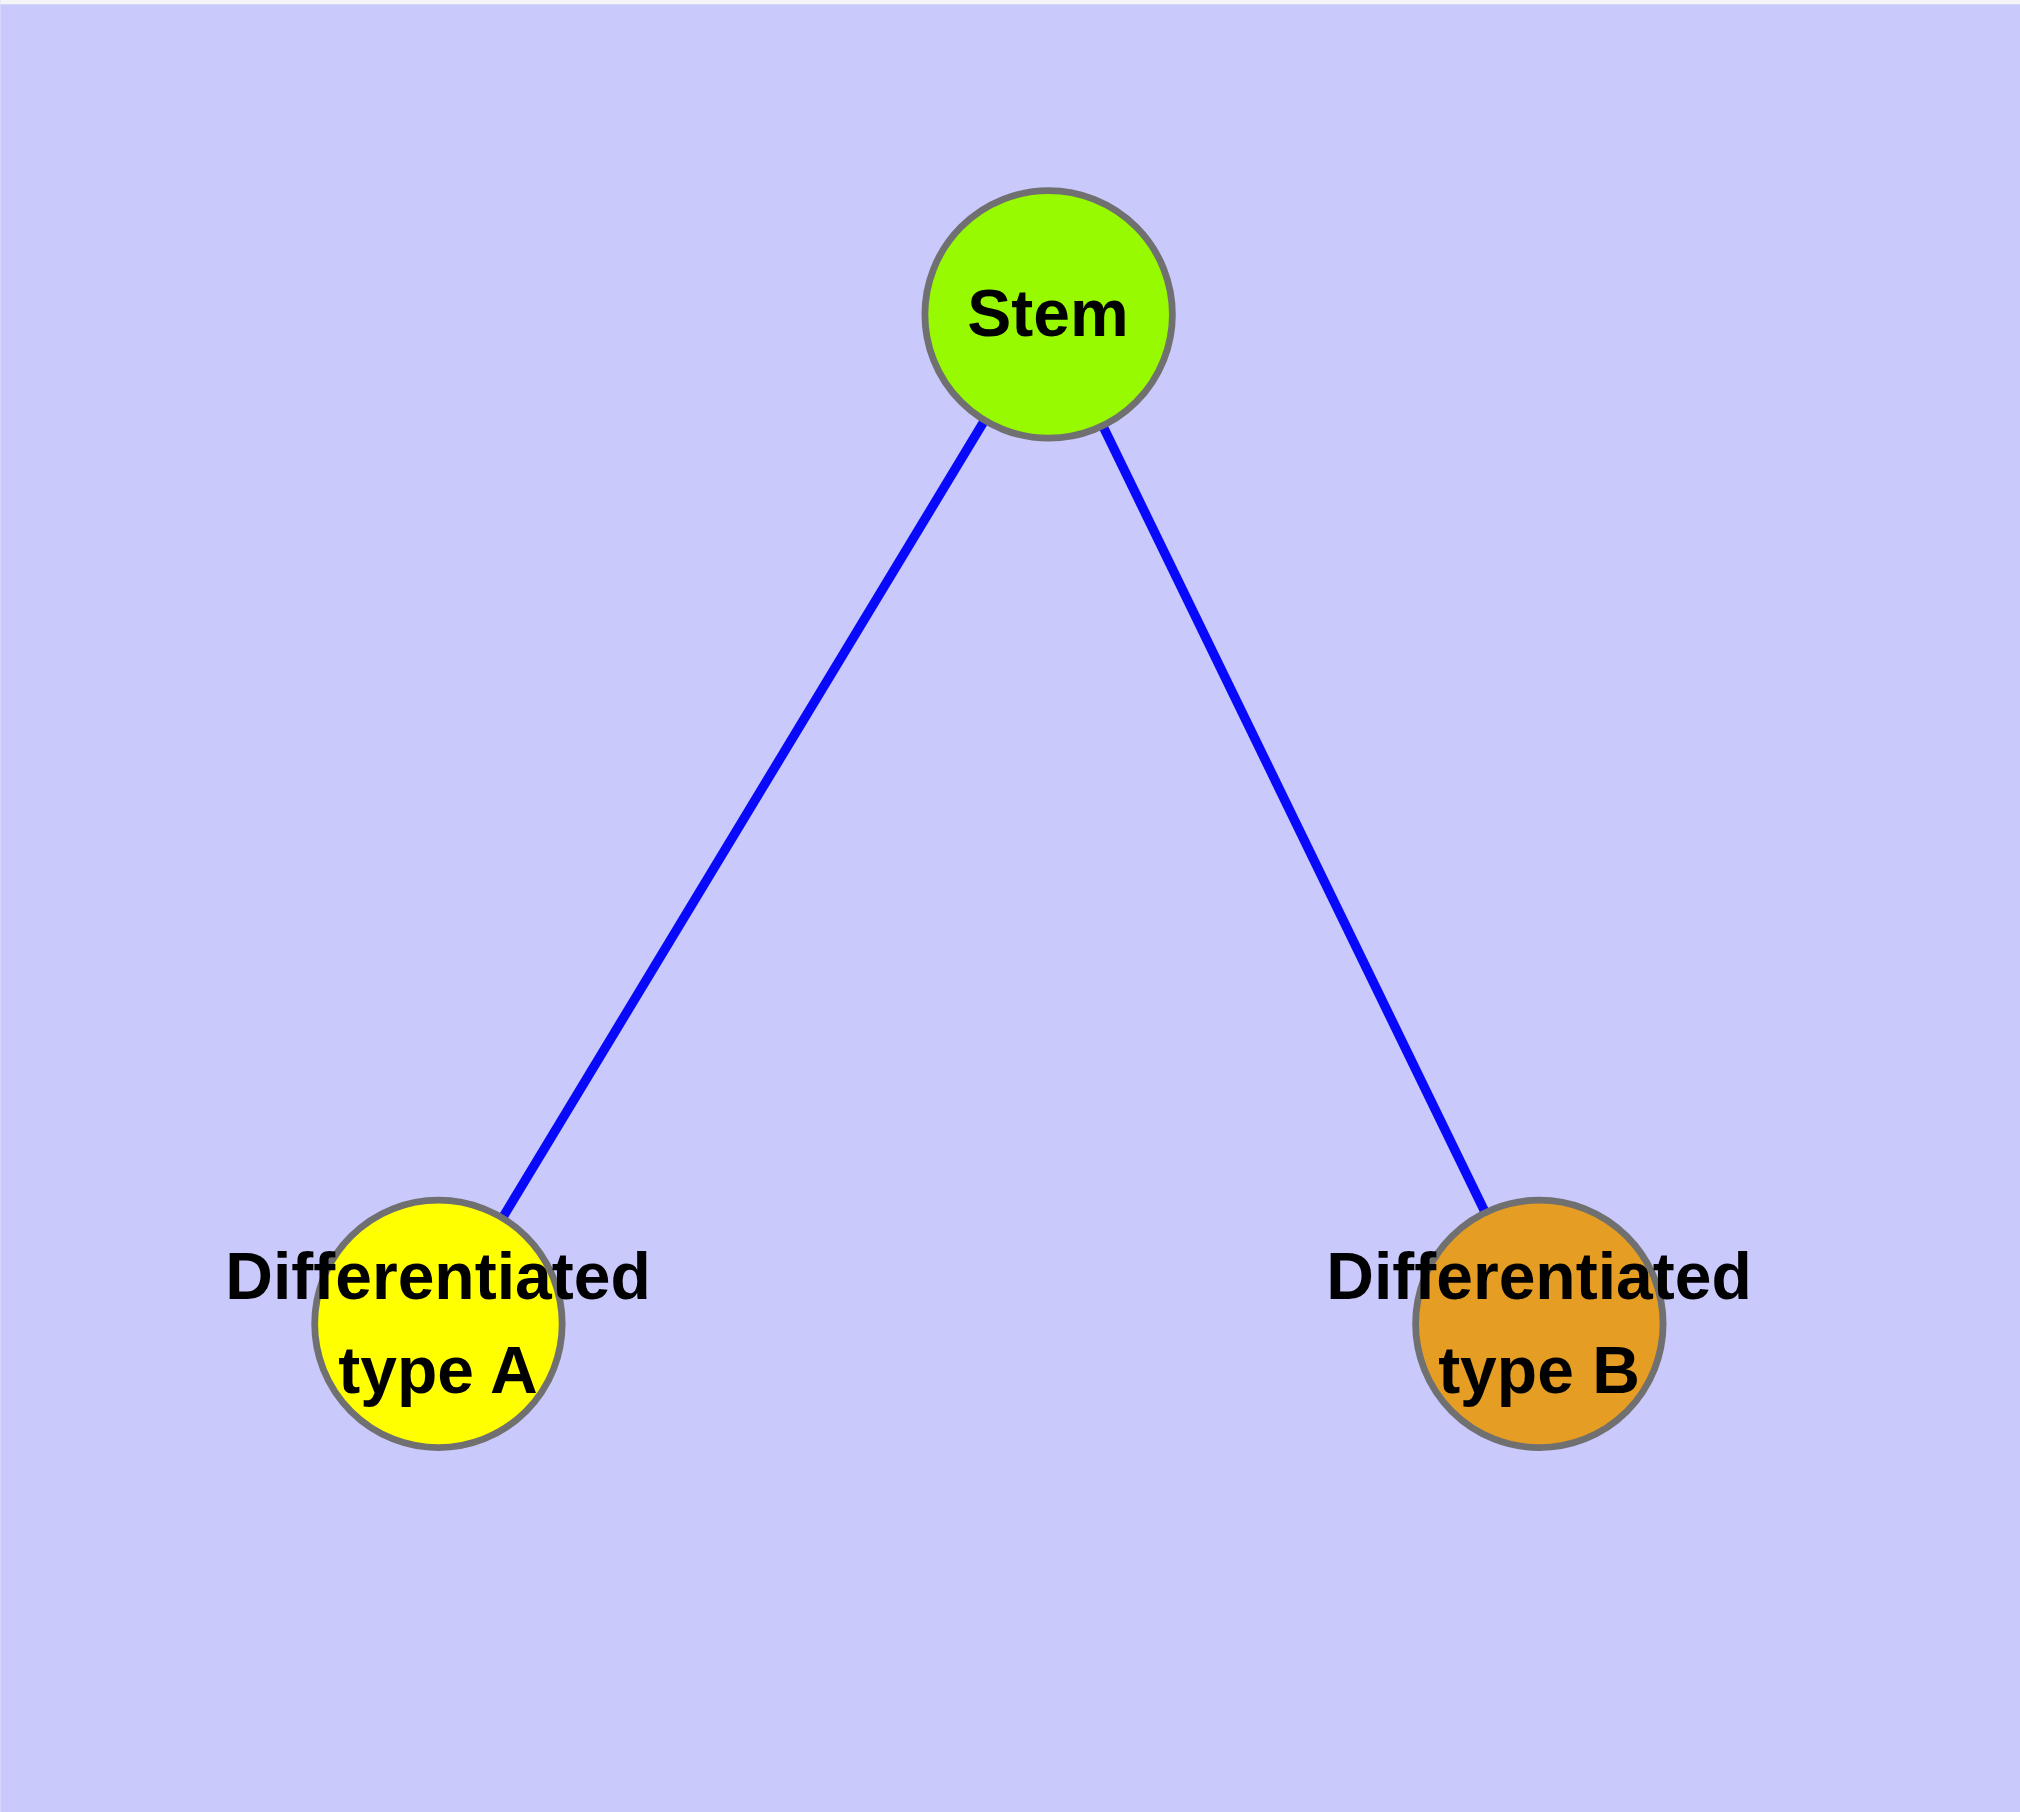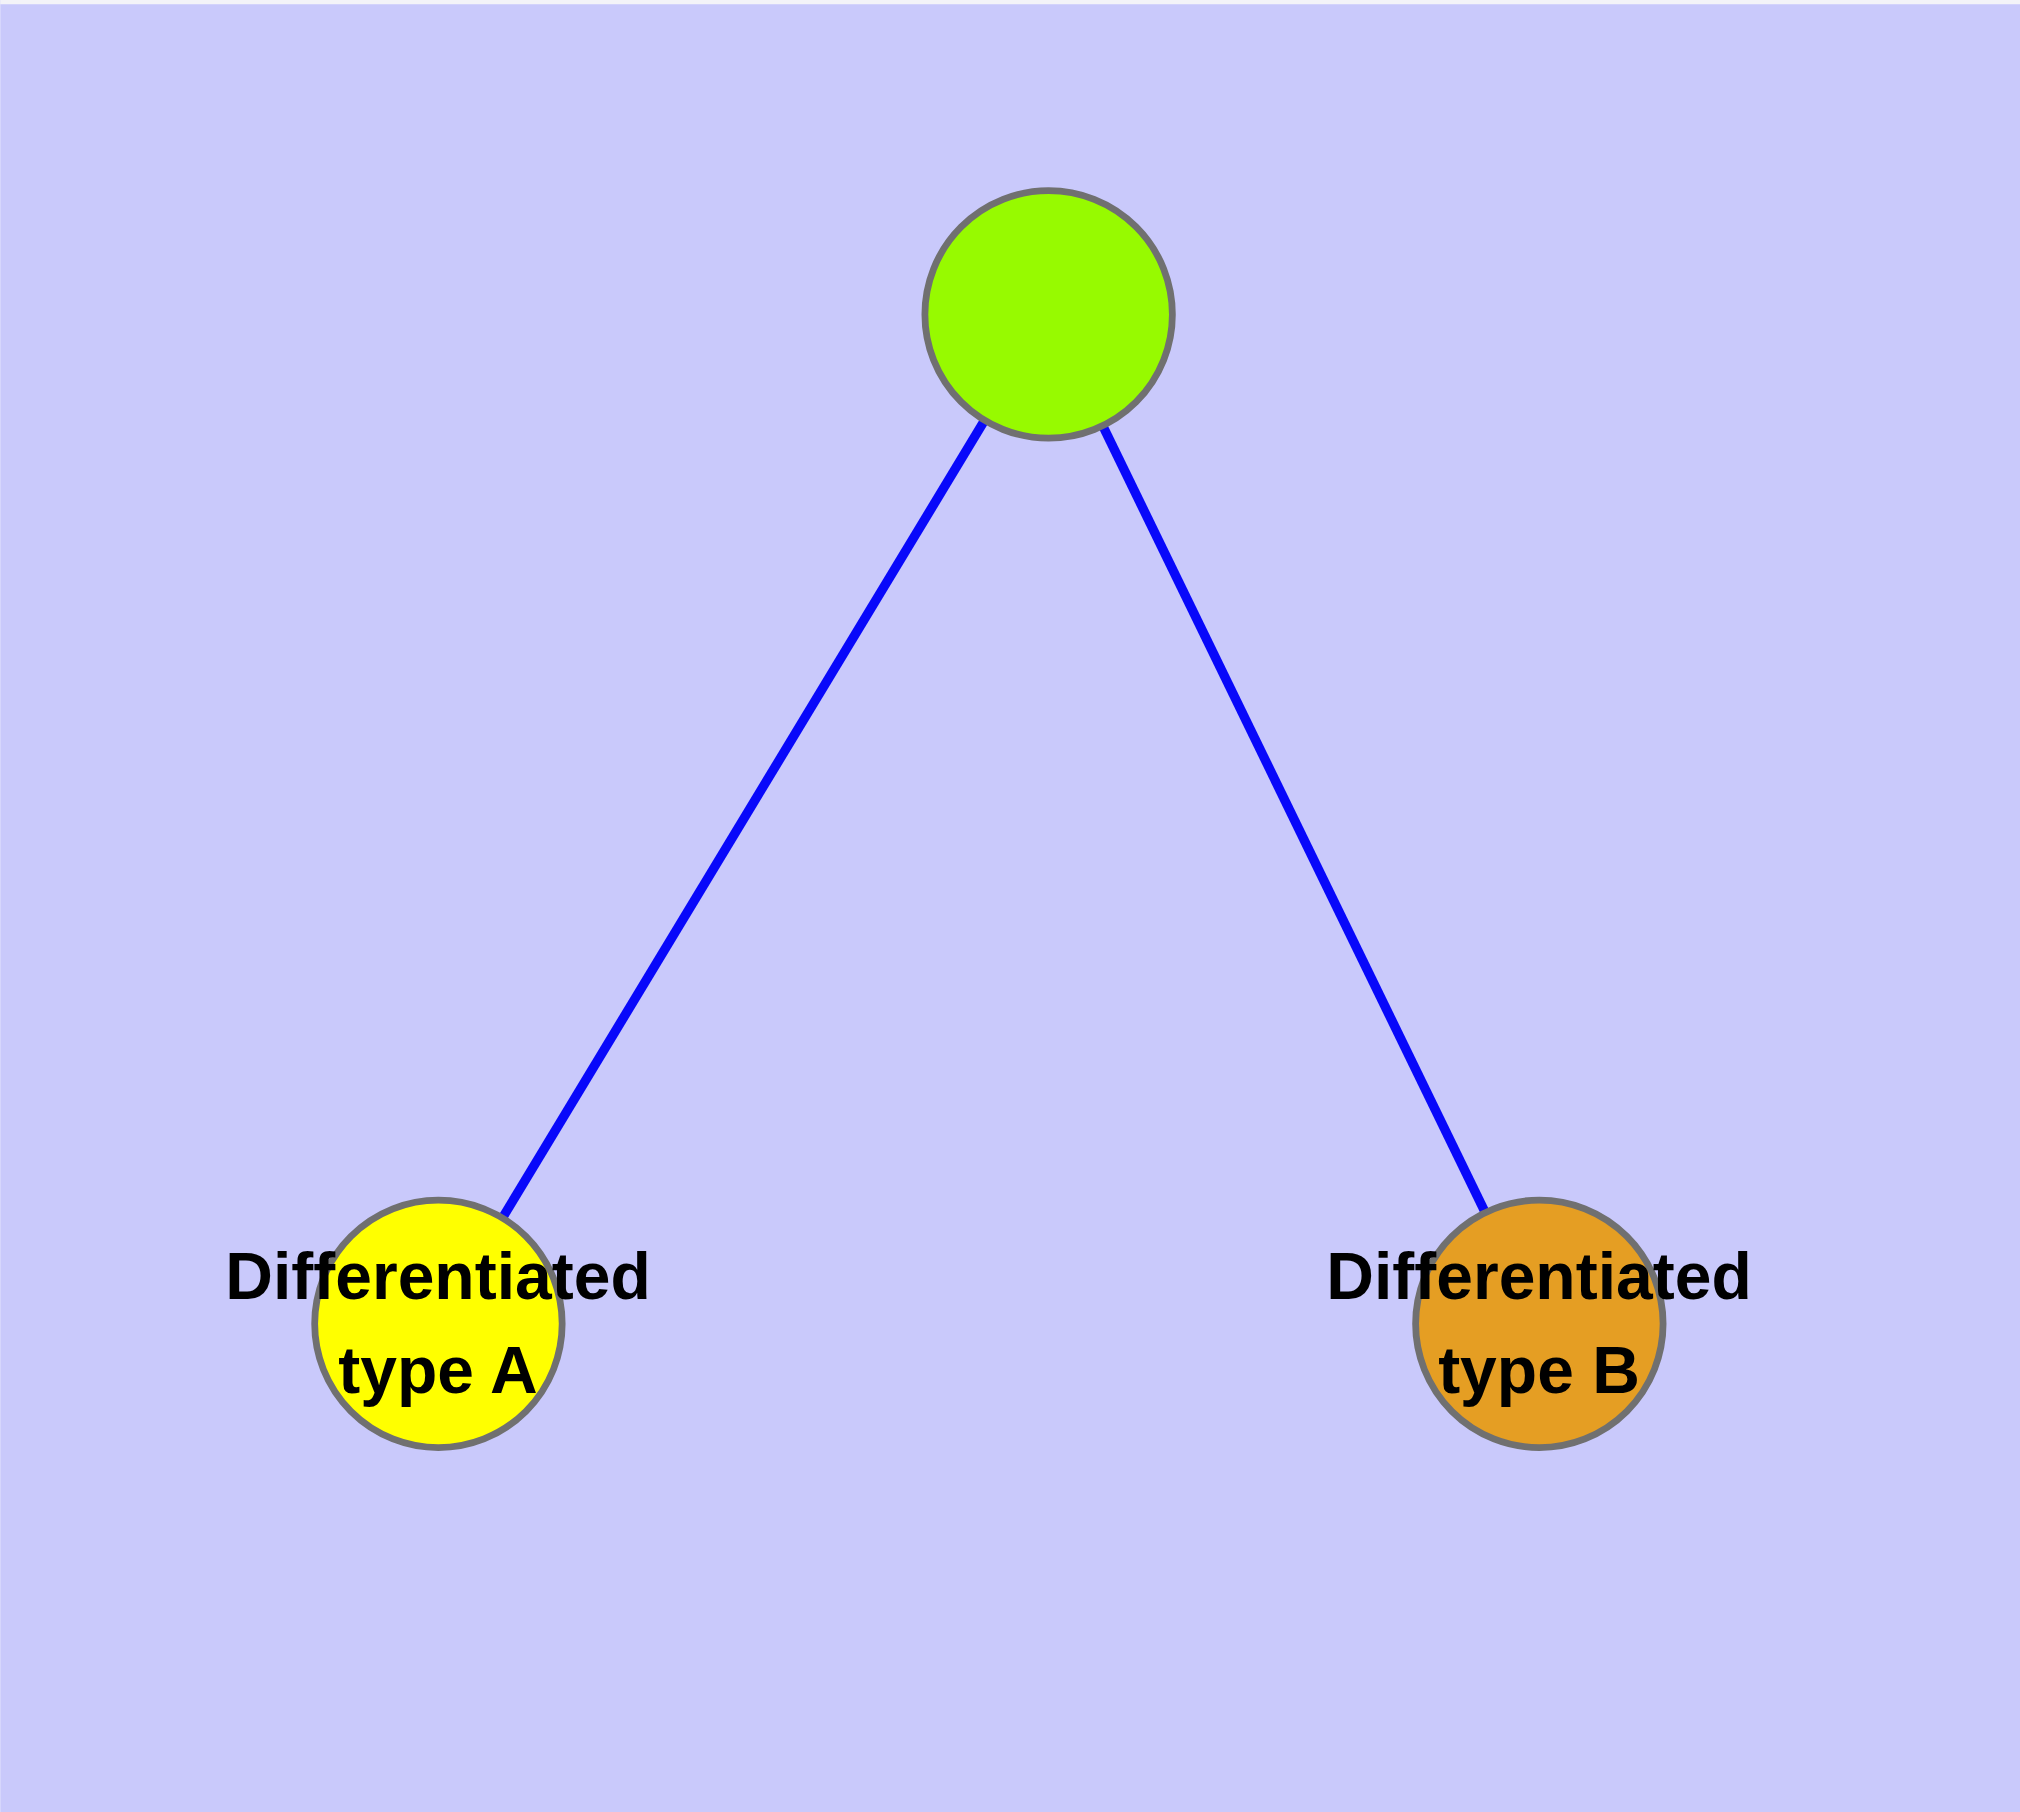--- a/index.html
+++ b/index.html
@@ -55,20 +55,21 @@
 
     <line class="edge" x1="1237" y1="371" x2="1816" y2="1562" stroke="#0808FA"></line>
 
     <circle class="node" cx="1237" cy="371" r="146" fill="#97FA00" stroke="#707070"></circle>
 
     <circle class="node" cx="517" cy="1562" r="146" fill="#FFFF00" stroke="#707070"></circle>
 
     <circle class="node" cx="1816" cy="1562" r="146" fill="#E59E23" stroke="#707070"></circle>
   </svg>
 
+  <div class="node-label" style="left: 1048px; top: 314px;">Stem</div>
 
   <div class="node-label" style="left: 438px; top: 1324px;">Differentiated
 type A</div>
 
   <div class="node-label" style="left: 1539px; top: 1324px;">Differentiated
 type B</div>
 
 </div>
 
 

